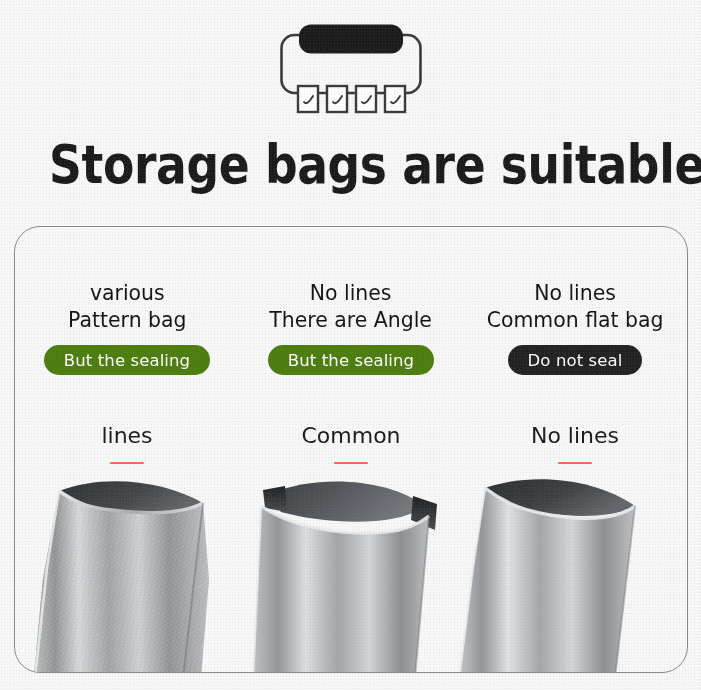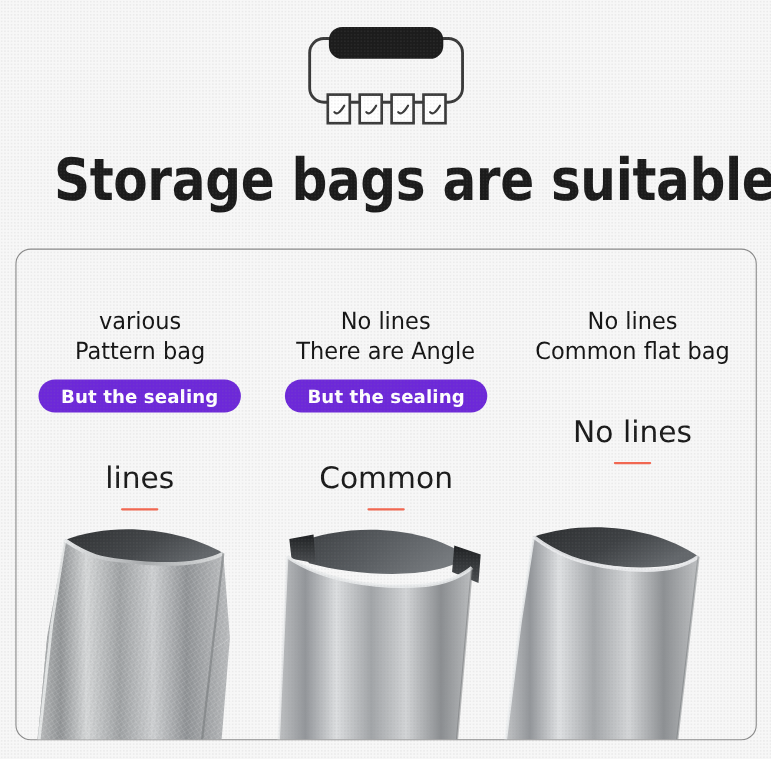--- a/index.html
+++ b/index.html
@@ -58,21 +58,21 @@
   }
 
   
   .card {
     position: absolute;
     left: 14px;
     top: 226px;
     width: 674px;
     height: 447px;
     border: 1.4px solid #8a8a8a;
-    border-radius: 14px;
+    border-radius: 26px;
     background: transparent;
     overflow: hidden;
   }
 
   .columns {
     position: absolute;
     top: 0; left: 0; right: 0;
     height: 100%;
     display: flex;
   }
@@ -101,26 +101,26 @@
     border-radius: 15px;
     display: inline-flex;
     align-items: center;
     justify-content: center;
     padding: 0 20px;
     font-size: 16.5px;
     color: #ffffff;
     white-space: nowrap;
     letter-spacing: .1px;
   }
-  .pill.coral { background: #6d28d9; font-weight: bold; }
+  .pill.coral { background: #4d7c0f; }
   .pill.dark  { background: #222222; }
 
   .sub-label {
     margin-top: 48px;
-    font-size: 27px;
+    font-size: 22px;
     line-height: 26px;
     color: #1a1a1a;
     white-space: nowrap;
   }
   .underline {
     margin-top: 13px;
     width: 34px;
     height: 1.6px;
     background: #f4664f;
     border-radius: 1px;
@@ -192,20 +192,21 @@
       <div class="pill coral">But the sealing</div>
       <div class="sub-label">Common</div>
       <div class="underline"></div>
     </div>
 
     <div class="col">
       <div class="col-heading">
         <div>No lines</div>
         <div>Common flat bag</div>
       </div>
+      <div class="pill dark">Do not seal</div>
       <div class="sub-label">No lines</div>
       <div class="underline"></div>
     </div>
 
   </div>
 
   <div class="bags">
 
     <div class="bag" id="bag-1">
       <svg width="230" height="220" viewBox="0 0 230 220">

